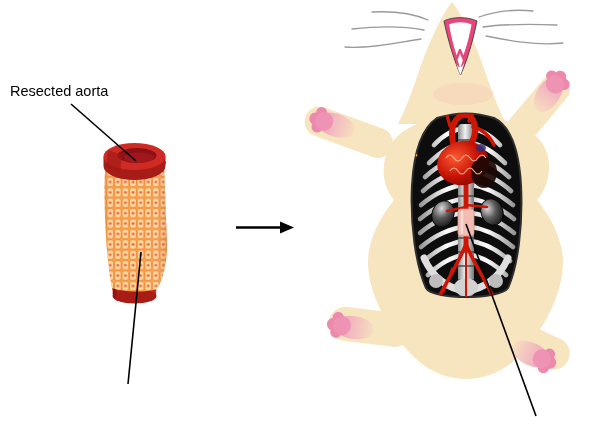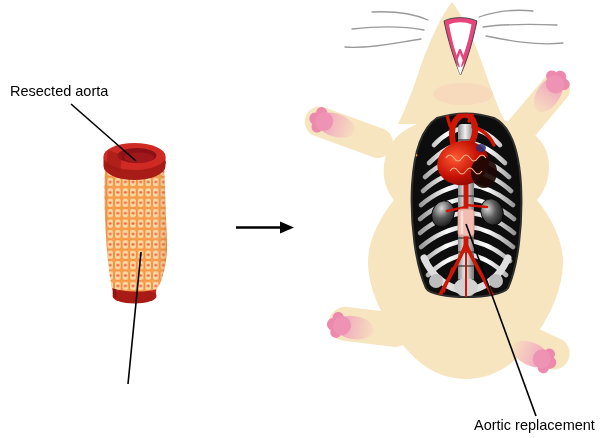--- a/index.html
+++ b/index.html
@@ -258,14 +258,13 @@
     <g stroke="#000" stroke-width="1.6">
       <line x1="71" y1="104" x2="136" y2="161"></line>
       <line x1="141" y1="252" x2="128" y2="384"></line>
       <line x1="466" y1="224" x2="536" y2="416"></line>
     </g>
   </svg>
 
   <div class="fig-label" id="label-resected">Resected aorta</div>
 
 
-  <div class="fig-label" id="label-aortic">Aortic replacement</div>
 </div>
 
 </body></html>

